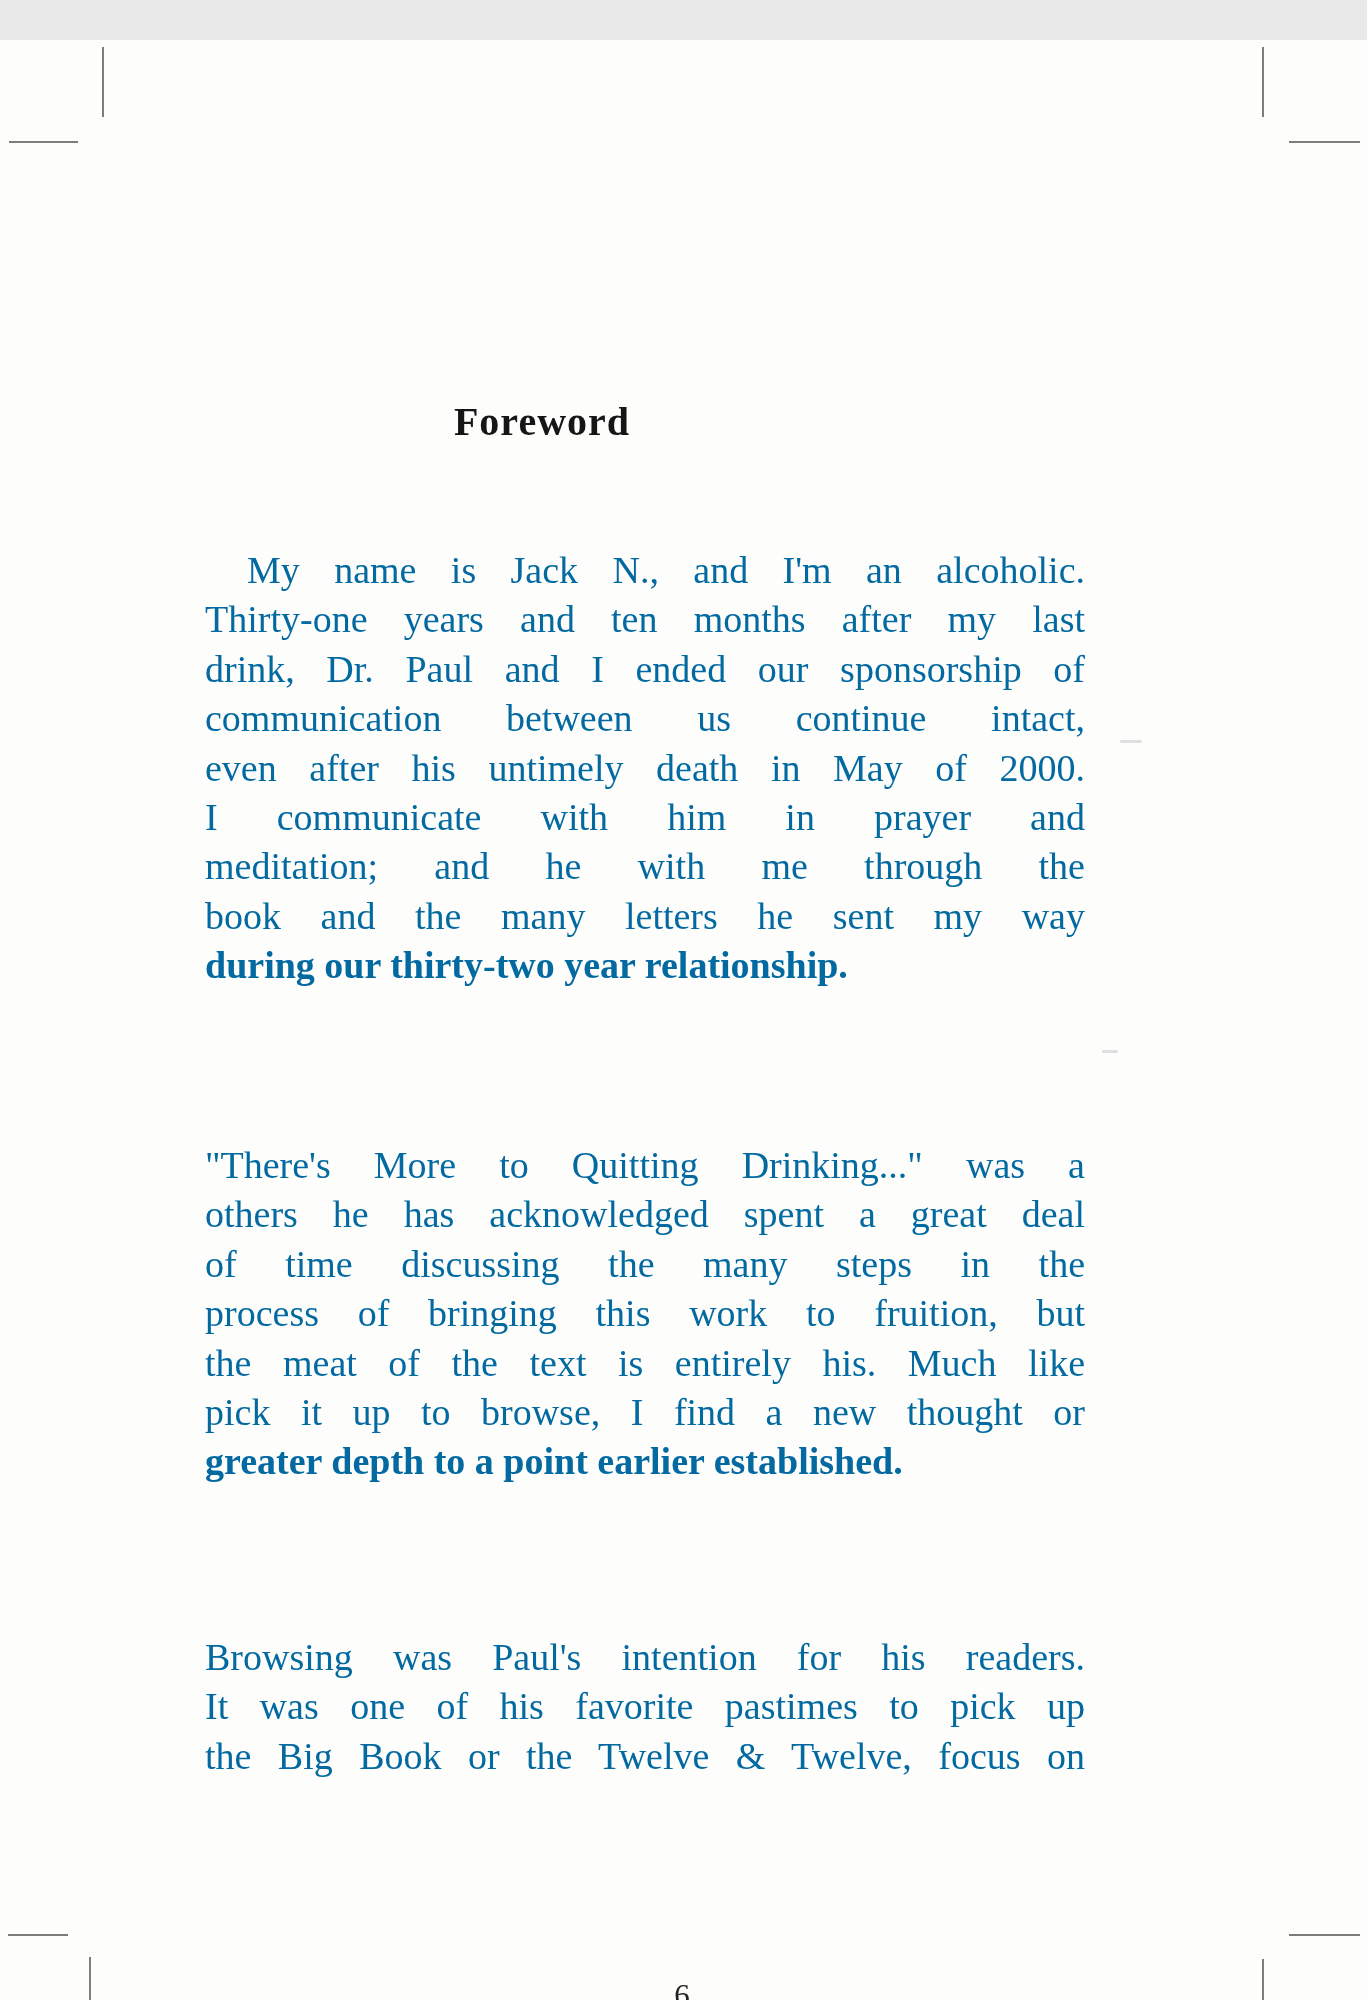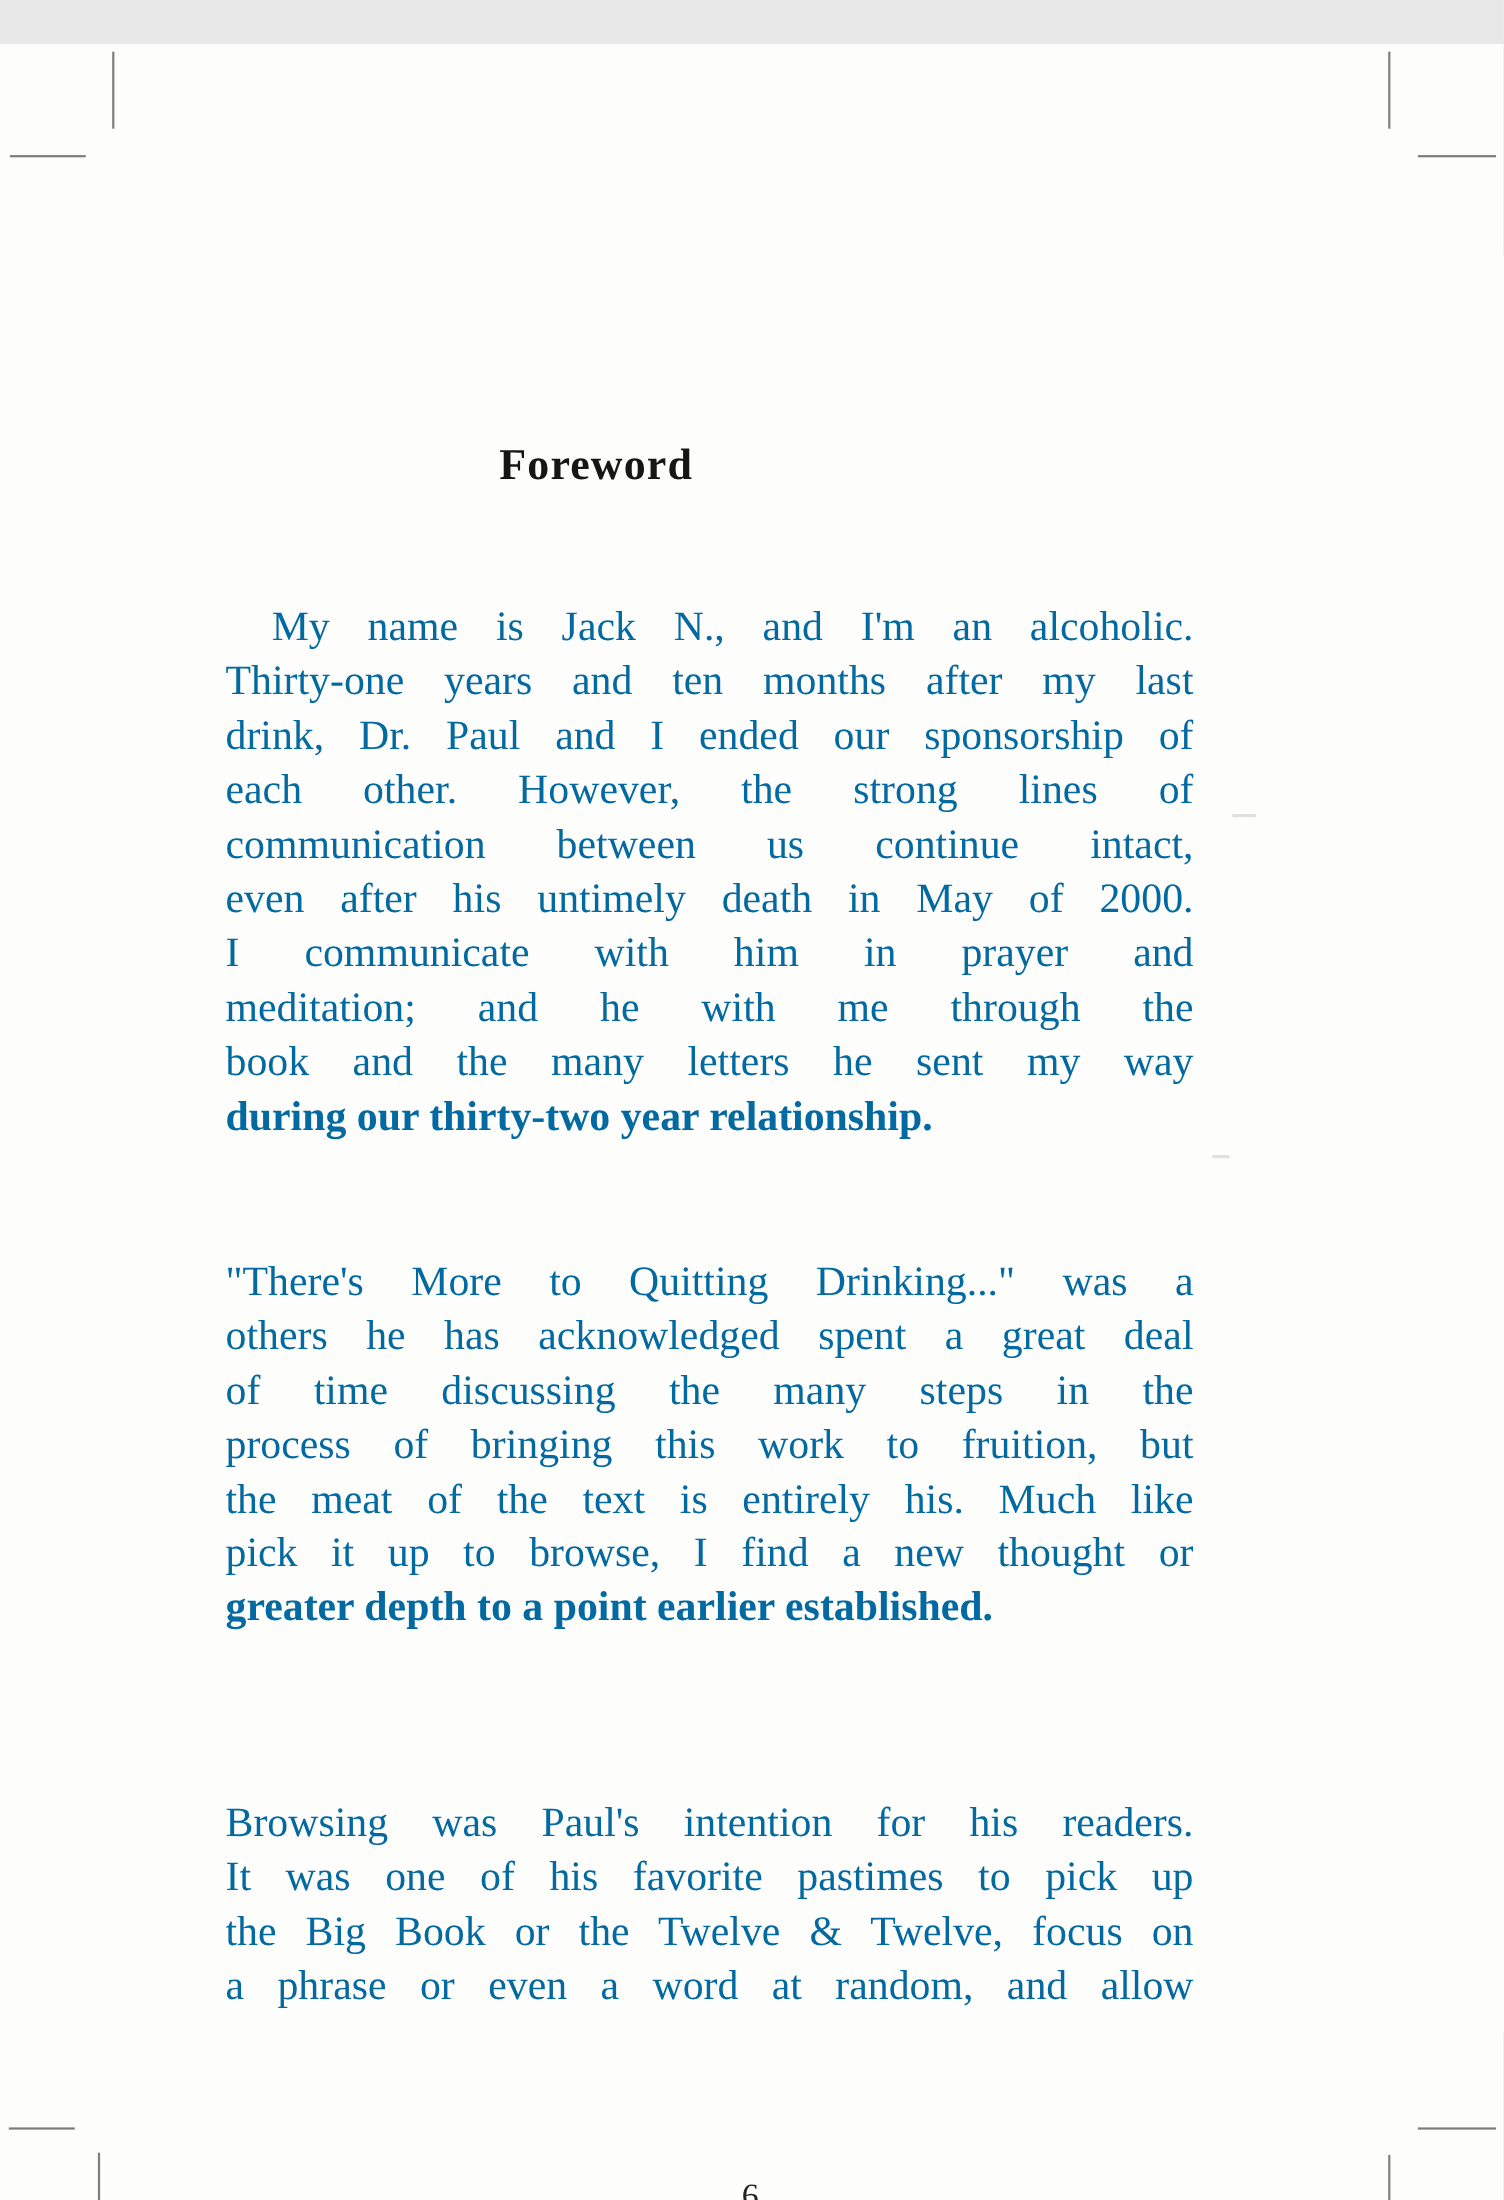--- a/index.html
+++ b/index.html
@@ -89,39 +89,37 @@
 
   <div class="scan-artifact" style="left:1120px; top:700px;  width:22px; height:3px;"></div>
   <div class="scan-artifact" style="left:1102px; top:1010px; width:16px; height:3px;"></div>
 
   <div class="page-title">Foreword</div>
 
   <div class="para" id="para-1">
       <div class="text-line indented">My name is Jack N., and I'm an alcoholic.</div>
       <div class="text-line">Thirty-one years and ten months after my last</div>
       <div class="text-line">drink, Dr. Paul and I ended our sponsorship of</div>
-      <div class="text-line">each other.  However, the strong lines of</div>
       <div class="text-line">communication between us continue intact,</div>
       <div class="text-line">even after his untimely death in May of 2000.</div>
       <div class="text-line">I communicate with him in prayer and</div>
       <div class="text-line">meditation; and he with me through the</div>
       <div class="text-line">book and the many letters he sent my way</div>
       <div class="text-line plain">during our thirty-two year relationship.</div>
     </div>
   <div class="para" id="para-2">
       <div class="text-line">"There's More to Quitting Drinking..." was a</div>
       <div class="text-line">others he has acknowledged spent a great deal</div>
       <div class="text-line">of time discussing the many steps in the</div>
       <div class="text-line">process of bringing this work to fruition, but</div>
       <div class="text-line">the meat of the text is entirely his.  Much like</div>
       <div class="text-line">pick it up to browse, I find a new thought or</div>
       <div class="text-line plain">greater depth to a point earlier established.</div>
     </div>
   <div class="para" id="para-3">
       <div class="text-line">Browsing was Paul's intention for his readers.</div>
       <div class="text-line">It was one of his favorite pastimes to pick up</div>
       <div class="text-line">the Big Book or the Twelve &amp; Twelve, focus on</div>
-      <div class="text-line">a phrase or even a word at random, and allow</div>
     </div>
 
   <div class="page-number">6</div>
 
 </div>
 
 </body></html>

